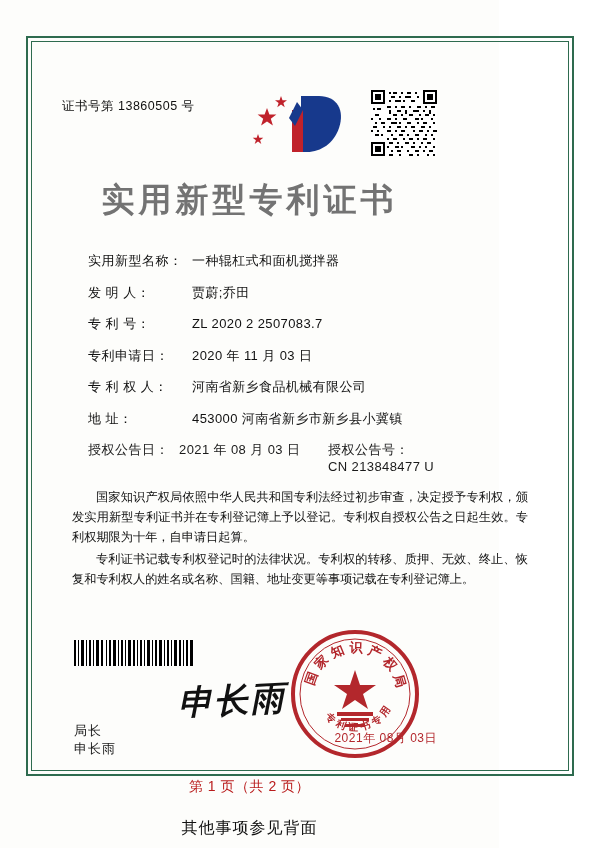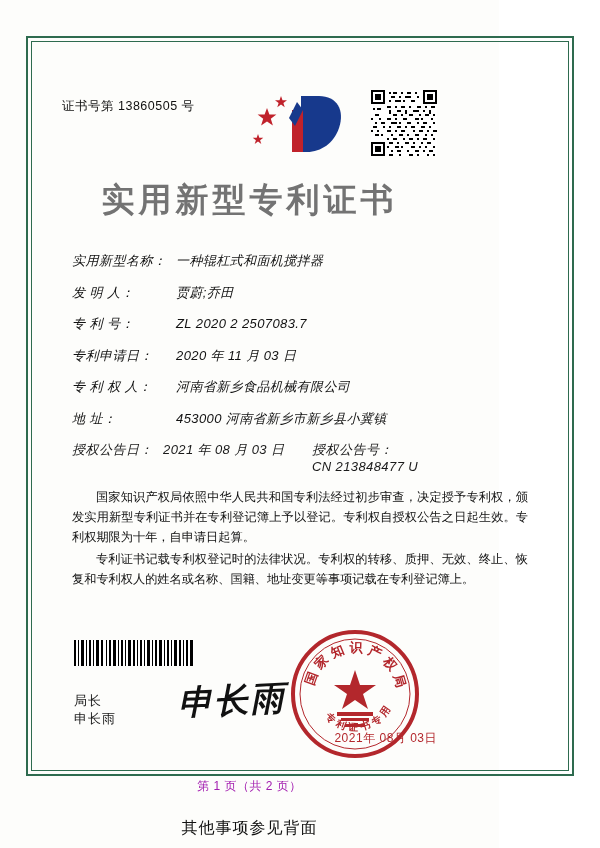--- a/index.html
+++ b/index.html
@@ -72,24 +72,23 @@
     top: 178px;
     text-align: center;
     font-family: "DejaVu Serif", "Liberation Serif", serif;
     font-weight: bold;
     font-size: 33px;
     letter-spacing: 4px;
     color: #737373;
   }
   .fields {
     position: absolute;
-    left: 72px;
+    left: 88px;
     top: 252px;
     width: 460px;
-    font-style: italic;
   }
   .frow {
     display: flex;
     align-items: baseline;
     margin-bottom: 13.5px;
     font-size: 13px;
     color: #111;
   }
   .flabel {
     width: 104px;
@@ -143,21 +142,21 @@
   .barcode {
     position: absolute;
     left: 74px;
     top: 640px;
     width: 120px;
     height: 26px;
   }
   .sig-block {
     position: absolute;
     left: 74px;
-    top: 692px;
+    top: 722px;
     font-size: 13px;
     line-height: 18px;
     letter-spacing: 1px;
   }
   .handwriting {
     position: absolute;
     left: 178px;
     top: 678px;
     font-family: "DejaVu Serif", "Liberation Serif", serif;
     font-size: 34px;
@@ -181,22 +180,22 @@
     top: 730px;
     font-size: 12px;
     color: #b3272c;
     letter-spacing: 0.5px;
   }
   .page-no {
     position: absolute;
     left: 0; right: 0;
     top: 778px;
     text-align: center;
-    font-size: 12px;
-    color: #a21caf;
+    font-size: 14px;
+    color: #b91c1c;
     letter-spacing: 0.5px;
   }
   .footer-note {
     position: absolute;
     left: 0; right: 0;
     top: 818px;
     text-align: center;
     font-size: 16px;
     color: #111;
     letter-spacing: 1px;

